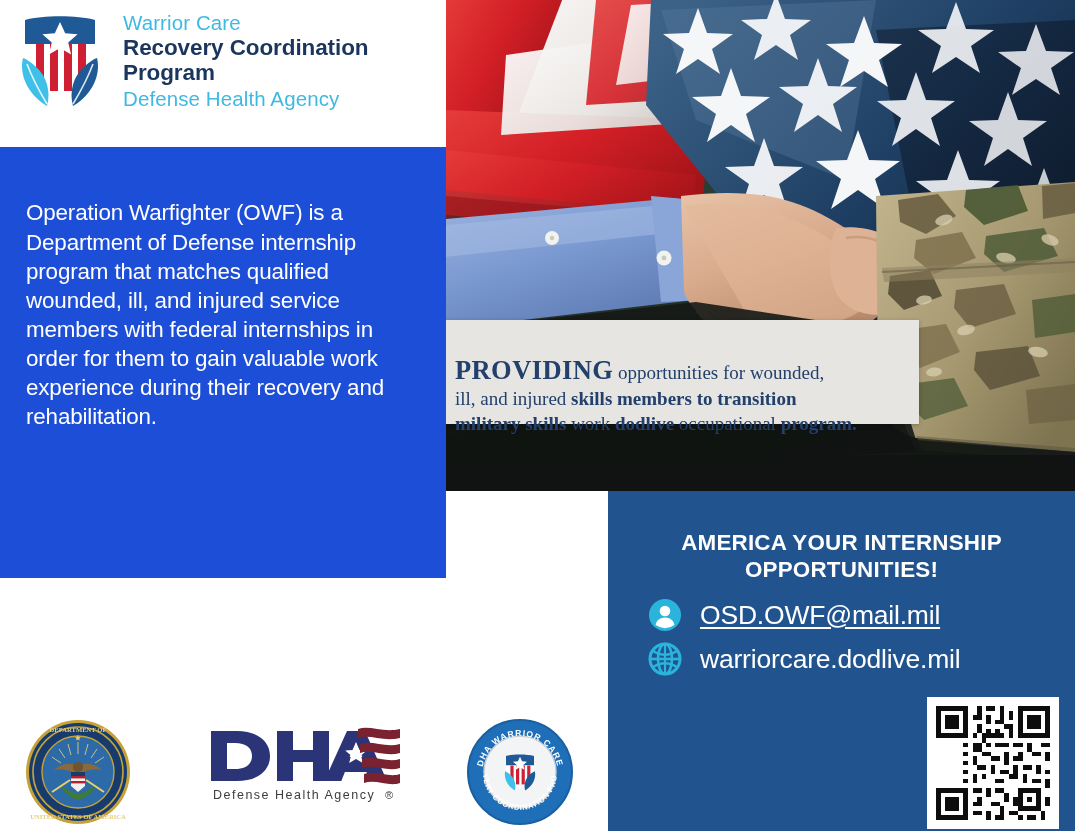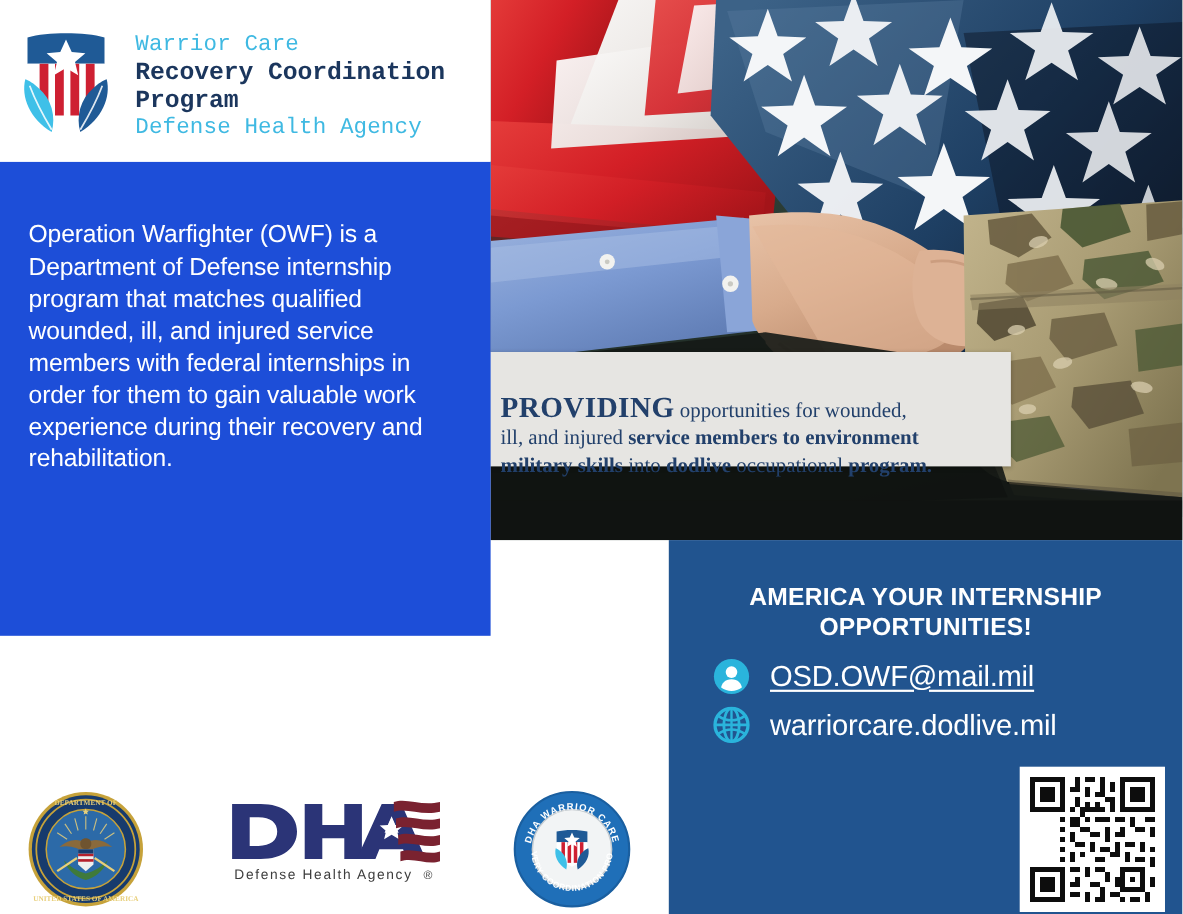--- a/index.html
+++ b/index.html
@@ -6,21 +6,21 @@
   html,body{margin:0;padding:0;background:#ffffff;}
   body{
     width:1075px;height:831px;position:relative;overflow:hidden;
     font-family:"Liberation Sans", sans-serif;
     -webkit-font-smoothing:antialiased;
   }
   .page{position:absolute;inset:0;background:#fff;}
 
   
   .header{position:absolute;left:0;top:0;width:446px;height:147px;background:#fff;z-index:6;}
-  .logo-wrap{position:absolute;left:17px;top:26px;width:418px;height:100px;display:flex;align-items:center;font-family:Liberation Mono, monospace;}
+  .logo-wrap{position:absolute;left:17px;top:10px;width:418px;height:100px;display:flex;align-items:flex-end;}
   .shield{width:86px;height:96px;flex:0 0 86px;}
   .logo-text{margin-left:20px;padding-top:6px;line-height:1.13;}
   .lt1{font-size:20.5px;color:#3fb9e2;letter-spacing:.1px;font-weight:400;}
   .lt2{font-size:22.5px;color:#1b365d;font-weight:bold;letter-spacing:-.1px;margin-top:1px;}
   .lt3{font-size:20.5px;color:#3fb9e2;letter-spacing:.1px;font-weight:400;margin-top:1px;}
 
   
   .left-panel{position:absolute;left:0;top:147px;width:446px;height:431px;background:#1d4ed8;z-index:5;}
   .left-panel .copy{position:absolute;left:26px;top:29px;width:392px;color:#ffffff;}
   .para{font-size:22.4px;line-height:1.30;letter-spacing:-.15px;font-weight:400;}
@@ -204,22 +204,22 @@
         <path d="M0,330 L250,302 L436,330 L470,440 L629,452 L629,491 L0,491 Z" fill="#151a16" opacity=".9"></path>
         <path d="M0,356 L240,330 L430,356 L470,452 L0,470 Z" fill="#0d110e" opacity=".55"></path>
         <rect x="0" y="455" width="629" height="36" fill="#101311"></rect>
       </g>
     </svg>
   </div>
 
   <div class="caption">
     <div class="ctext">
       <span class="big">PROVIDING</span><span> opportunities for wounded,</span><br>
-      <span>ill, and injured </span><b>service members to environment</b><br>
-      <b>military skills</b><span> into </span><b>dodlive</b><span> occupational </span><b>program.</b>
+      <span>ill, and injured </span><b>skills members to transition</b><br>
+      <b>military skills</b><span> work </span><b>dodlive</b><span> occupational </span><b>program.</b>
     </div>
   </div>
 
   <div class="header">
     <div class="logo-wrap">
       <span class="shield">
         <svg viewBox="0 0 86 96">
           <path d="M8,6 C26,1 60,1 78,6 L78,30 L8,30 Z" fill="#1f5a96"></path>
           <path d="M8,30 L78,30 L78,44 C78,62 66,74 43,86 C20,74 8,62 8,44 Z" fill="#ffffff"></path>
           <g fill="#ce2032">

